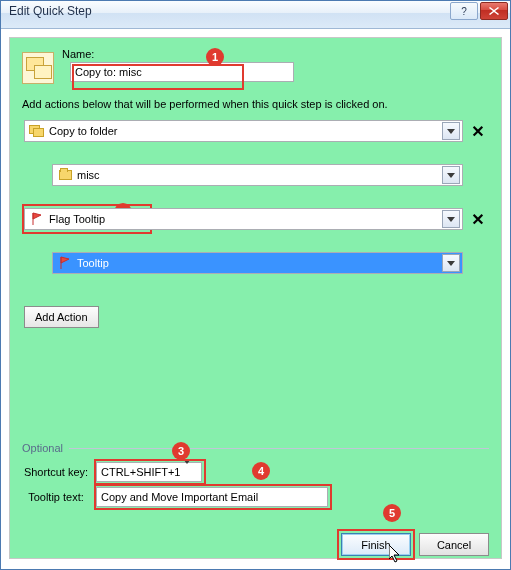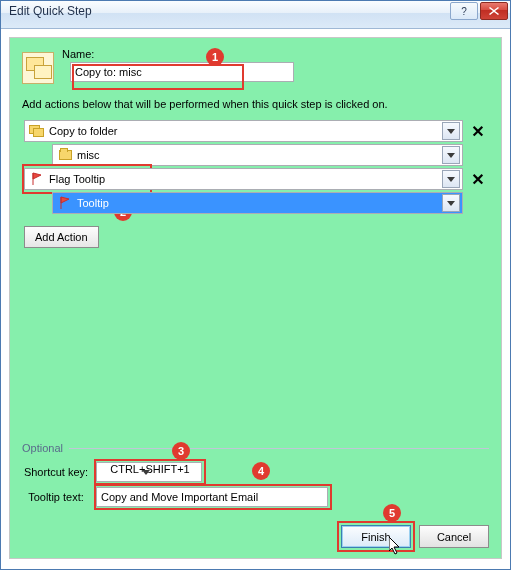--- a/index.html
+++ b/index.html
@@ -90,21 +90,21 @@
   display:flex; align-items:center; justify-content:center;
   pointer-events:none;
 }
 .instructions { margin: 14px 0 10px 0; color:#000; }
 .section-header {
   color:#5a6b8b; font-size:11px;
   display:flex; align-items:center; gap:6px; margin-bottom:8px;
 }
 .section-line { flex:1; height:1px; background:#bfc7d6; }
 .actions-area { padding: 0 2px; }
-.action-row { display:flex; align-items:center; gap:6px; margin-bottom:2px; }
+.action-row { display:flex; align-items:center; gap:6px; margin-bottom:22px; }
 .combo {
   flex:1; height:22px; background:#fff; border:1px solid #abadb3;
   display:flex; align-items:center; padding:0 2px 0 4px;
   position:relative;
 }
 .combo.sub { margin-left:28px; }
 .combo.sel { background:#3a93ff; color:#fff; }
 .combo .cicon { width:16px; height:16px; margin-right:4px; display:flex;align-items:center;justify-content:center; }
 .combo .ctext { flex:1; }
 .combo .cbtn {
@@ -129,29 +129,29 @@
 .add-action-btn {
   margin-top:10px; height:22px; padding:0 10px;
   border:1px solid #8c8c8c; background:linear-gradient(to bottom,#fdfdfd,#e6e6e6);
   font:inherit;
 }
 .optional-block { position:absolute; left:12px; right:12px; bottom:46px;margin-top:6px; }
 .opt-row { display:flex; align-items:center; gap:6px; margin-bottom:5px; }
 .opt-label { width:68px; text-align:center; }
 .shortcut-combo {
   width:106px; height:20px; border:1px solid #abadb3; background:#fff;
-  display:flex; align-items:center; padding:0 2px 0 4px;flex-direction:column;
+  display:flex; align-items:center; padding:0 2px 0 4px;
 }
 .shortcut-combo .cbtn{width:16px;height:16px;}
 .tooltip-input {
   flex:0 0 232px; width:232px; height:20px; border:1px solid #abadb3;background:#fff;
   padding:1px 4px; font:inherit;
 }
 .footer-btns {
-  position:absolute; right:12px; bottom:10px; display:flex; gap:8px;
+  position:absolute; right:12px; bottom:2px; display:flex; gap:8px;
 }
 .btn {
   height:23px; width:70px;
   border:1px solid #8c8c8c; background:linear-gradient(to bottom,#fdfdfd,#e2e2e2);
   font:inherit; cursor:pointer;
 }
 .btn.primary {
   border:1px solid #3c7fb1; outline:1px solid #9bd0f0; outline-offset:-2px;
   background:linear-gradient(to bottom,#fbfdff,#dceaf8);
 }

